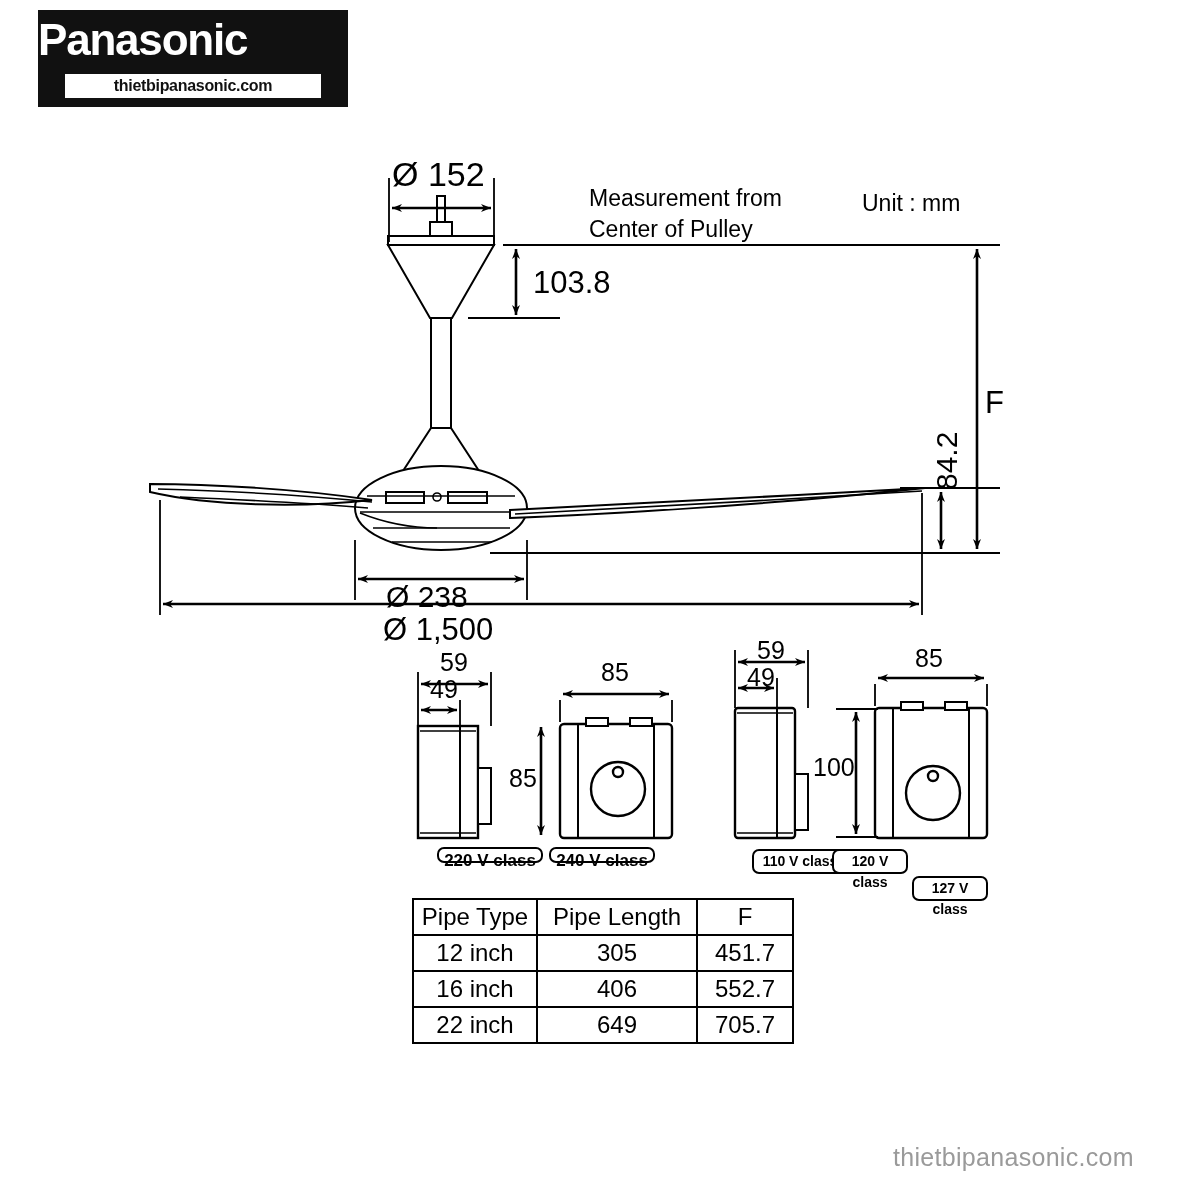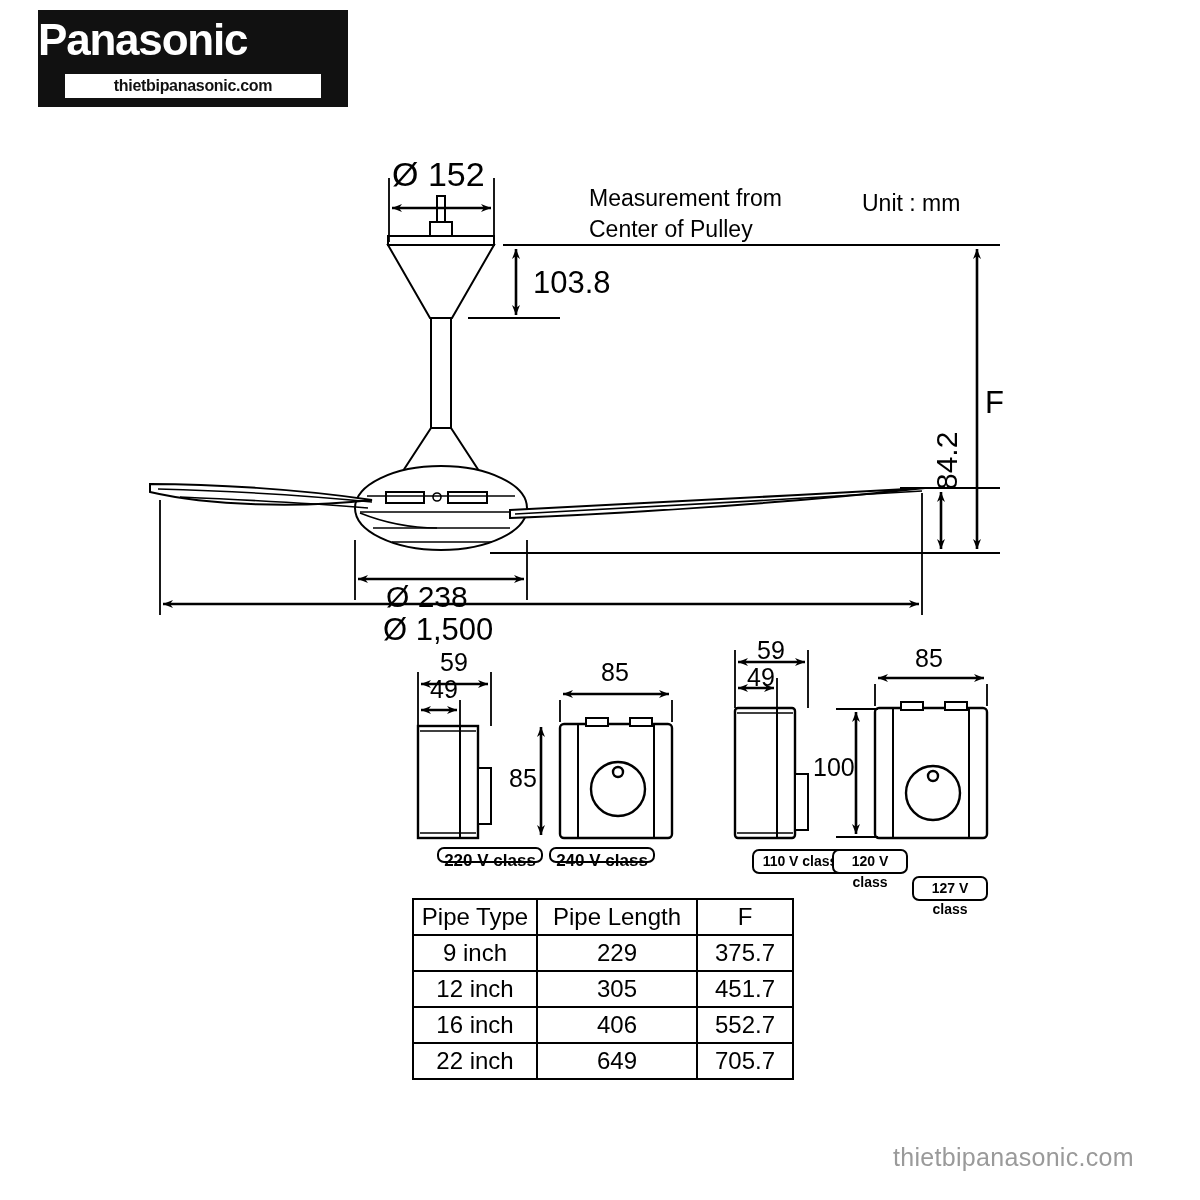--- a/index.html
+++ b/index.html
@@ -331,25 +331,20 @@
 
   <table id="spec-table">
     <thead>
       <tr>
         <th class="c-type">Pipe Type</th>
         <th class="c-len">Pipe Length</th>
         <th class="c-f">F</th>
       </tr>
     </thead>
     <tbody>
-      <tr>
-        <td>9 inch</td>
-        <td>229</td>
-        <td>375.7</td>
-      </tr>
       <tr>
         <td>12 inch</td>
         <td>305</td>
         <td>451.7</td>
       </tr>
       <tr>
         <td>16 inch</td>
         <td>406</td>
         <td>552.7</td>
       </tr>

